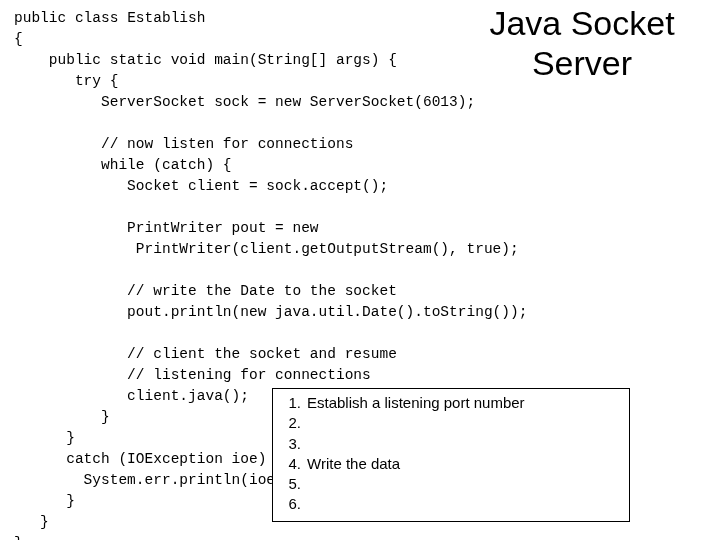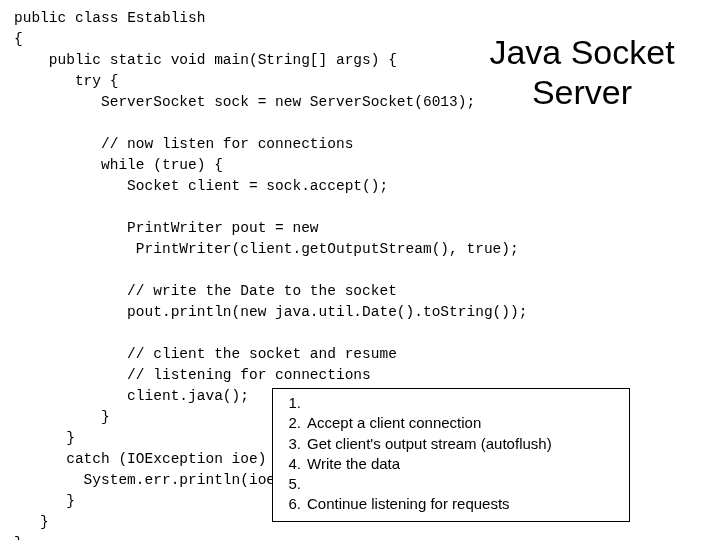--- a/index.html
+++ b/index.html
@@ -17,21 +17,21 @@
     left: 14px;
     font-family: "Courier New", Courier, monospace;
     font-size: 14.5px;
     line-height: 1.45;
     white-space: pre;
     color: #000;
   }
   .code-block b { font-weight: normal; }
   .title-box {
     position: absolute;
-    top: 32px;
+    top: 3px;
     right: 38px;
     width: 200px;
     text-align: center;
     font-family: Arial, sans-serif;
     font-size: 34px;
     line-height: 1.18;
     color: #000;
   }
   .steps-box {
     position: absolute;
@@ -63,21 +63,21 @@
 </head>
 <body>
 
 <div class="code-block"><span><b>public class </b><b>Establish</b></span>
 <span>{</span>
 <span><b>    public static void </b><b>main(String[] args)</b><span> {</span></span>
 <span>       try {</span>
 <span>          ServerSocket sock = new ServerSocket(6013);</span>
 <span></span>
 <span>          // now listen for connections</span>
-<span>          while (true) {</span>
+<span>          while (catch) {</span>
 <span>             Socket client = sock.accept();</span>
 <span></span>
 <span>             PrintWriter pout = new</span>
 <span>              PrintWriter(client.getOutputStream(), true);</span>
 <span></span>
 <span>             // write the Date to the socket</span>
 <span>             pout.println(new java.util.Date().toString());</span>
 <span></span>
 <span>             // client the socket and resume</span>
 <span>             // listening for connections</span>
@@ -89,34 +89,32 @@
 <span>      }</span>
 <span>   }</span>
 <span>}</span></div>
 
 <div class="title-box">Java Socket Server</div>
 
 <div class="steps-box">
   <ol>
     <li>
         <span class="step-num">1.</span>
+        <span>Establish a listening port number</span>
       </li>
     <li>
         <span class="step-num">2.</span>
-        <span>Accept a client connection</span>
       </li>
     <li>
         <span class="step-num">3.</span>
-        <span>Get client's output stream (autoflush)</span>
       </li>
     <li>
         <span class="step-num">4.</span>
         <span>Write the data</span>
       </li>
     <li>
         <span class="step-num">5.</span>
       </li>
     <li>
         <span class="step-num">6.</span>
-        <span>Continue listening for requests</span>
       </li>
   </ol>
 </div>
 
 </body></html>

